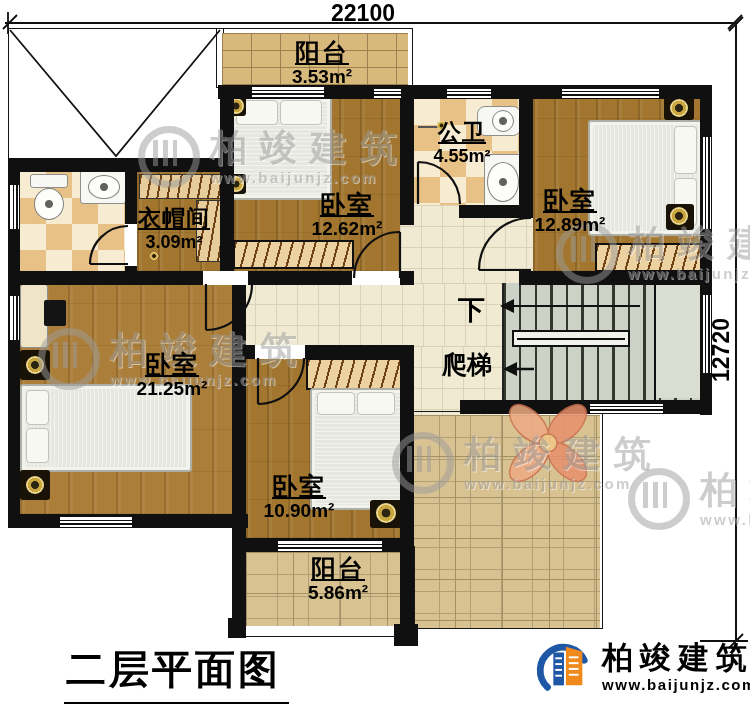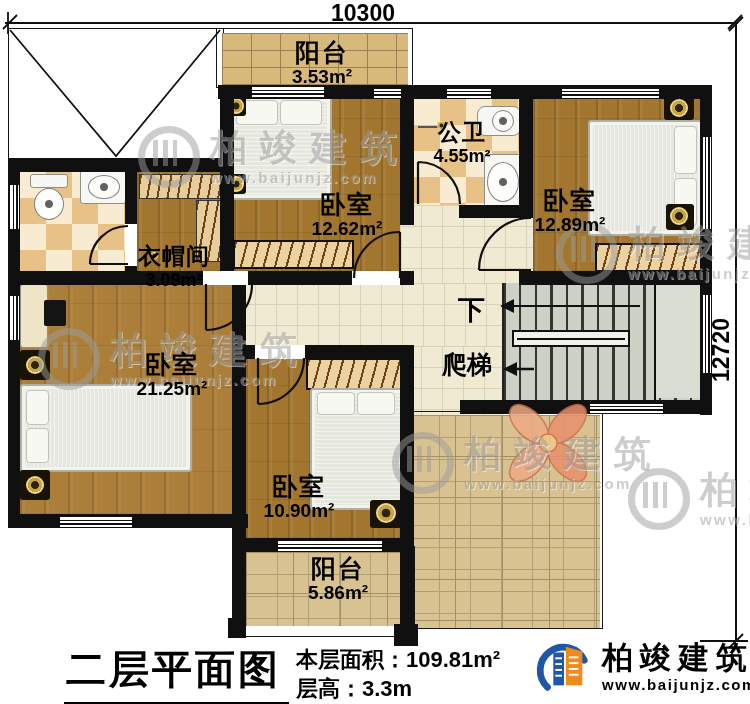--- a/index.html
+++ b/index.html
@@ -51,21 +51,21 @@
   .rack{position:absolute;z-index:2;background-color:#e7cd9c;
        background-image:repeating-linear-gradient(100deg,#6e4214 0 2px,transparent 2px 10px);border:1.5px solid #333;}
   .porc{position:absolute;z-index:2;background:#f7f7f4;border:1.5px solid #8e8e8a;border-radius:3px;}
   .oval{position:absolute;z-index:2;background:radial-gradient(circle,#62625e 0 3.5px,#fdfdfb 4.5px);
        border:1.5px solid #83837f;border-radius:50%;}
   .handrail{position:absolute;z-index:2;background:#f2f2ec;border:2px solid #101010;}
   .handrail::after{content:"";position:absolute;left:3px;right:3px;top:50%;height:2px;margin-top:-1px;background:#101010;}
   
   svg.overlay{position:absolute;left:0;top:0;z-index:5;pointer-events:none;}
   .label{position:absolute;transform:translateX(-50%);text-align:center;z-index:7;line-height:1.12;white-space:nowrap;}
-  .label .nm{display:block;font-weight:700;font-size:25px;letter-spacing:2px;}
+  .label .nm{display:block;font-weight:700;font-size:25px;letter-spacing:2px;text-decoration:underline;}
   .label .ar{display:block;font-weight:700;font-size:19px;}
   .label.sm .nm{font-size:23px;letter-spacing:1px;}
   .label.sm .ar{font-size:18px;}
   .txt{position:absolute;z-index:7;font-weight:700;}
   .dimtext{position:absolute;z-index:7;font-weight:700;font-size:23px;}
   
   .wm{position:absolute;display:flex;align-items:center;gap:10px;z-index:6;pointer-events:none;
       color:#9c9c9c;opacity:.5;text-shadow:1px 1px 0 #ffffff;}
   .wm-name{font-size:37px;font-weight:700;letter-spacing:13px;white-space:nowrap;line-height:1;}
   .wm-url{font-size:15px;font-weight:700;letter-spacing:2.4px;white-space:nowrap;margin-top:3px;}
@@ -273,48 +273,44 @@
       <span class="ar">4.55m²</span>
     </div>
   <div class="label" style="left:347px;top:190px;">
     <span class="nm">卧室</span>
       <span class="ar">12.62m²</span>
     </div>
   <div class="label" style="left:570px;top:186px;">
     <span class="nm">卧室</span>
       <span class="ar">12.89m²</span>
     </div>
-  <div class="label sm" style="left:174px;top:206px;margin-top:38px;">
+  <div class="label sm" style="left:174px;top:206px;">
     <span class="nm">衣帽间</span>
       <span class="ar">3.09m²</span>
     </div>
   <div class="label" style="left:172px;top:350px;">
     <span class="nm">卧室</span>
       <span class="ar">21.25m²</span>
     </div>
   <div class="label" style="left:299px;top:472px;">
     <span class="nm">卧室</span>
       <span class="ar">10.90m²</span>
     </div>
   <div class="label" style="left:338px;top:554px;">
     <span class="nm">阳台</span>
       <span class="ar">5.86m²</span>
     </div>
 
   <div class="txt" style="left:458px;top:292px;font-size:27px;">下</div>
   <div class="txt" style="left:442px;top:348px;font-size:25px;">爬梯</div>
 
-  <div class="dimtext" style="left:318px;top:0px;width:90px;text-align:center;">10300</div>
+  <div class="dimtext" style="left:318px;top:0px;width:90px;text-align:center;">22100</div>
   <div class="dimtext" style="left:708px;top:406px;width:112px;text-align:center;transform:rotate(-90deg);transform-origin:left top;">12720</div>
 
   <div class="title">二层平面图</div>
-  <div class="stats">
-    <div><span>本层面积：</span><span>109.81m²</span></div>
-    <div><span>层高：</span><span>3.3m</span></div>
-  </div>
   <div class="brand">
     <svg width="58" height="60" viewBox="0 0 60 62">
       <path d="M14 52 A24 24 0 1 1 52 24" fill="none" stroke="#1d57a6" stroke-width="7" stroke-linecap="round"></path>
       <rect x="20" y="16" width="11" height="34" fill="#1d57a6"></rect>
       <polygon points="33,10 50,15 50,50 33,50" fill="#f18a1c"></polygon>
       <g fill="#fff">
         <rect x="22" y="21" width="7" height="2"></rect>
           <rect x="22" y="27" width="7" height="2"></rect>
         <rect x="22" y="33" width="7" height="2"></rect>
           <rect x="22" y="39" width="7" height="2"></rect>

